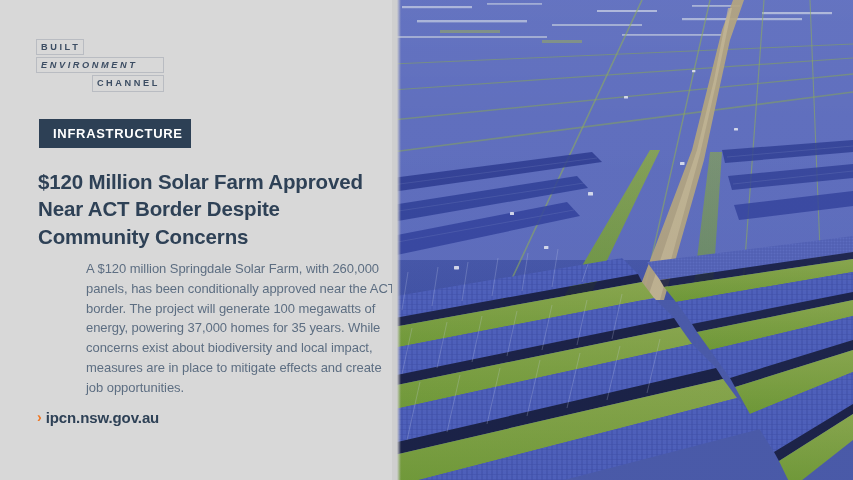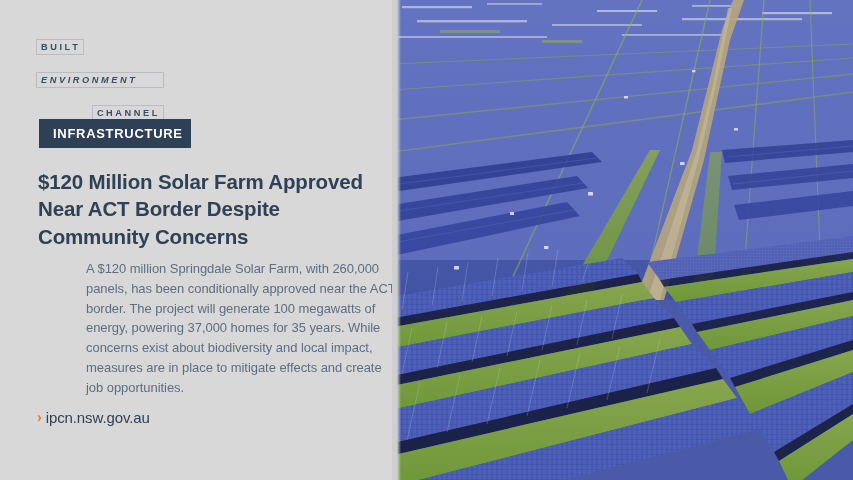--- a/index.html
+++ b/index.html
@@ -30,21 +30,21 @@
   }
 
   
   .logo {
     position: absolute;
     left: 36px;
     top: 39px;
     width: 128px;
     display: flex;
     flex-direction: column;
-    gap: 17px;
+    gap: 2px;
   }
   .logo-line {
     border: 1px solid #b9bcc2;
     color: #3c4d63;
     font-size: 9.2px;
     font-weight: 700;
     letter-spacing: 2.6px;
     line-height: 1;
     padding: 2.5px 3px 2.5px 4px;
     background: transparent;
@@ -113,21 +113,21 @@
     color: #ef7723;
     font-size: 14px;
     font-weight: 700;
     line-height: 1;
     display: inline-block;
     transform: translateY(-1px);
   }
   .footer-url {
     color: #2e4156;
     font-size: 15px;
-    font-weight: 400;
+    font-weight: 700;
     letter-spacing: -0.1px;
     line-height: 1;
   }
 
   
   .photo {
     position: relative;
     flex: 1 1 auto;
     height: 480px;
     overflow: hidden;

